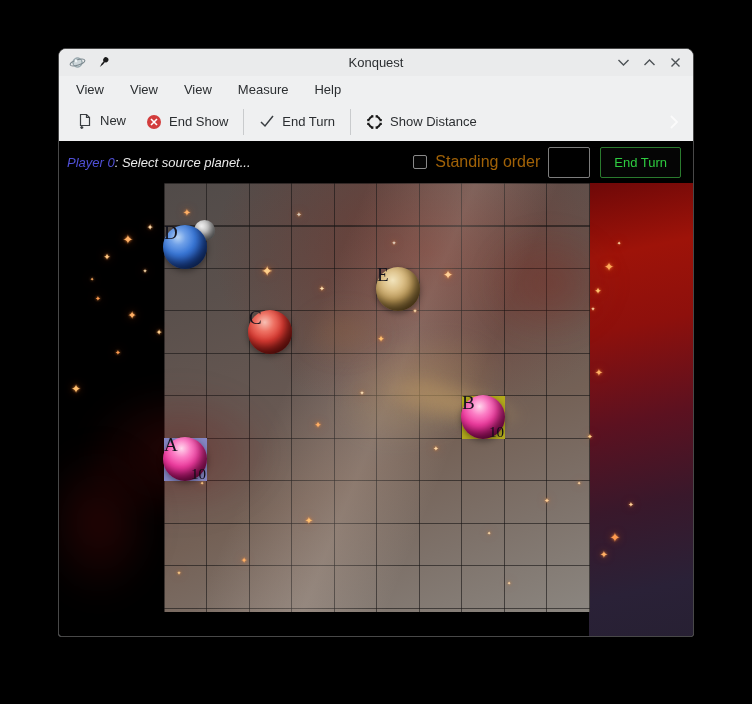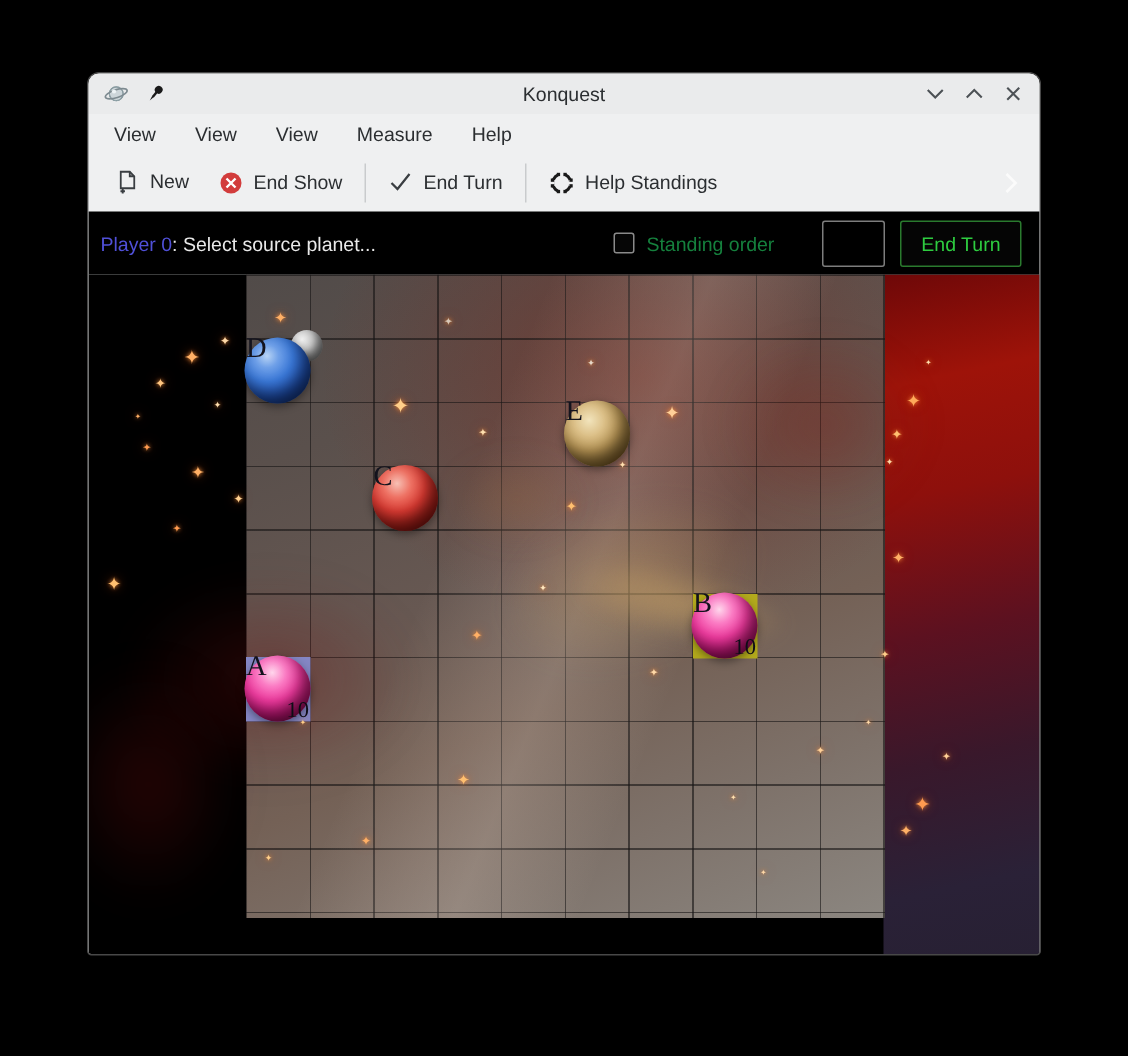--- a/index.html
+++ b/index.html
@@ -18,25 +18,25 @@
   
   .menubar{height:26px;flex:0 0 26px;display:flex;align-items:center;background:#eff0f1;padding:0 4px;}
   .menu-item{padding:4px 13px;font-size:13px;color:#2b2e31;cursor:pointer;}
   
   .toolbar{height:39px;flex:0 0 39px;display:flex;align-items:center;background:#eff0f1;padding:0 8px;}
   .tool-btn{display:flex;align-items:flex-start;gap:7px;padding:7px 10px;font-size:13px;color:#2b2e31;cursor:pointer;border-radius:3px;}
   .tool-sep{width:1px;height:26px;background:#c9cbcd;margin:0 5px;}
   .overflow{margin-left:auto;padding-right:6px;cursor:pointer;display:flex;align-items:center;}
   
   .statusrow{height:42px;flex:0 0 42px;background:#000;display:flex;align-items:center;padding:0 12px 0 8px;}
-  .msg{font-size:13px;color:#e9e9e9;white-space:pre;}
+  .msg{font-size:13px;color:#e9e9e9;white-space:pre;font-style:italic;}
   .msg .player{color:#5050d8;}
   .right-group{margin-left:auto;display:flex;align-items:center;}
   .checkbox{width:14px;height:14px;background:#060606;border:1px solid #8a8a8a;border-radius:2px;margin-right:8px;cursor:pointer;}
-  .cb-label{font-size:13px;color:#15803d;margin-right:32px;}
+  .cb-label{font-size:16px;color:#a16207;margin-right:8px;}
   .fleet-input{width:42px;height:31px;background:#000;border:1px solid #7d7d7d;border-radius:2px;color:#e9e9e9;
     font-size:13px;padding:2px 5px;margin-right:10px;outline:none;}
   .end-turn-btn{height:31px;padding:0 13px;background:#050505;border:1px solid #2a7a2e;border-radius:2px;
     color:#2ecc40;font-size:13px;cursor:pointer;font-family:"Liberation Sans",sans-serif;}
   
   .map{flex:1 1 auto;position:relative;background:#000;overflow:hidden;}
   .red-band{position:absolute;left:530px;top:0;width:106px;height:100%;
     background:linear-gradient(168deg,#6e0808 0%,#9e1309 16%,#8e100c 32%,#5c1120 52%,#39182b 70%,#2a2137 88%,#272033 100%);}
   .nebula{position:absolute;border-radius:50%;pointer-events:none;}
   .grid{position:absolute;left:105px;top:0;width:426px;height:429px;cursor:pointer;
@@ -162,21 +162,21 @@
           <rect x="5.2" y="1.2" width="2.2" height="2.2" fill="#1a1a1a"></rect>
           <rect x="9.6" y="1.2" width="2.2" height="2.2" fill="#1a1a1a"></rect>
           <rect x="5.2" y="12.6" width="2.2" height="2.2" fill="#1a1a1a"></rect>
           <rect x="9.6" y="12.6" width="2.2" height="2.2" fill="#1a1a1a"></rect>
           <rect x="1.2" y="5" width="2.2" height="2.2" fill="#1a1a1a"></rect>
           <rect x="1.2" y="8.8" width="2.2" height="2.2" fill="#1a1a1a"></rect>
           <rect x="13.6" y="5" width="2.2" height="2.2" fill="#1a1a1a"></rect>
           <rect x="13.6" y="8.8" width="2.2" height="2.2" fill="#1a1a1a"></rect>
         </svg>
       </span>
-      <span>Help Standings</span>
+      <span>Show Distance</span>
     </div>
     <div class="overflow">
       <svg width="10" height="16" viewBox="0 0 10 16">
           <polyline points="2,2 8,8 2,14" fill="none" stroke="#fbfbfb" stroke-width="1.8"></polyline>
         </svg>
     </div>
   </div>
 
   <div class="statusrow">
     <span class="msg"><span class="player">Player 0</span><span>: Select source planet...</span></span>

